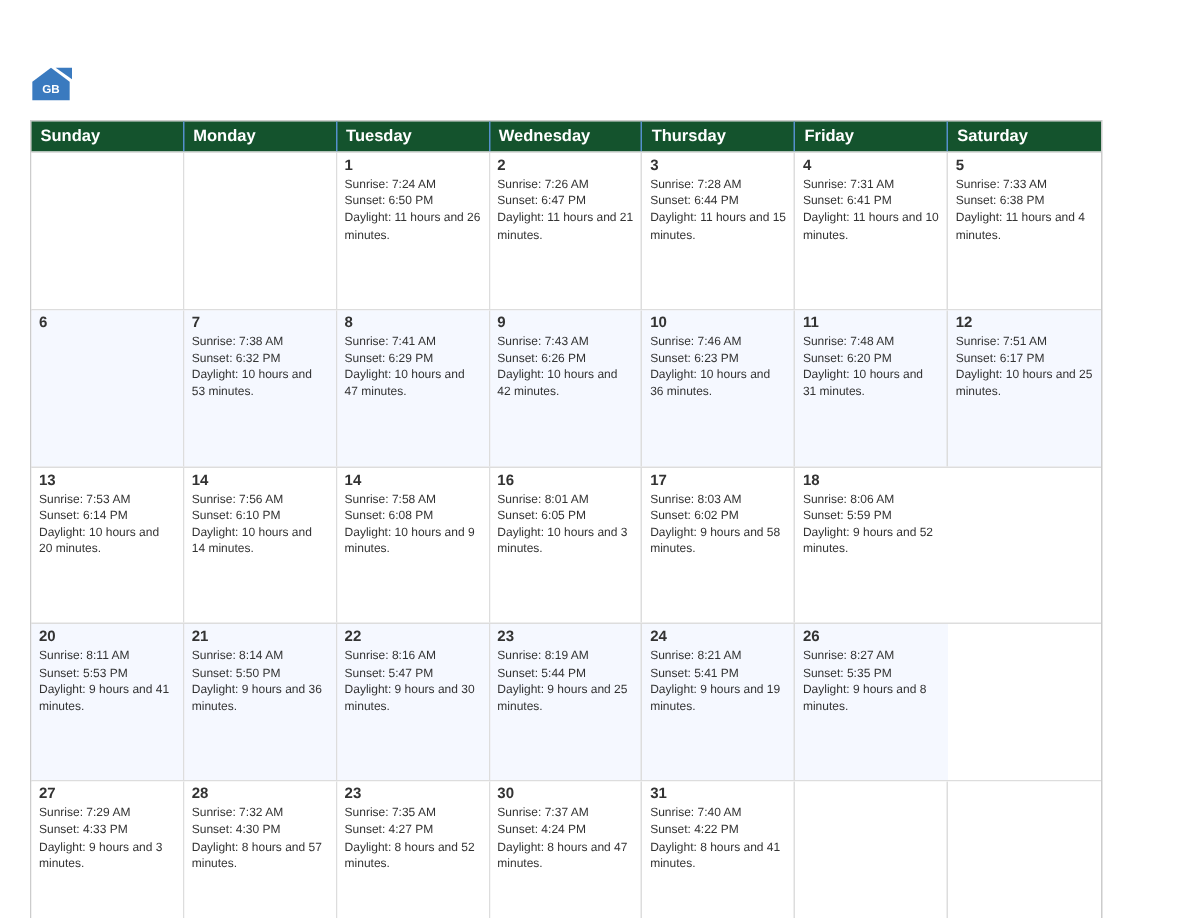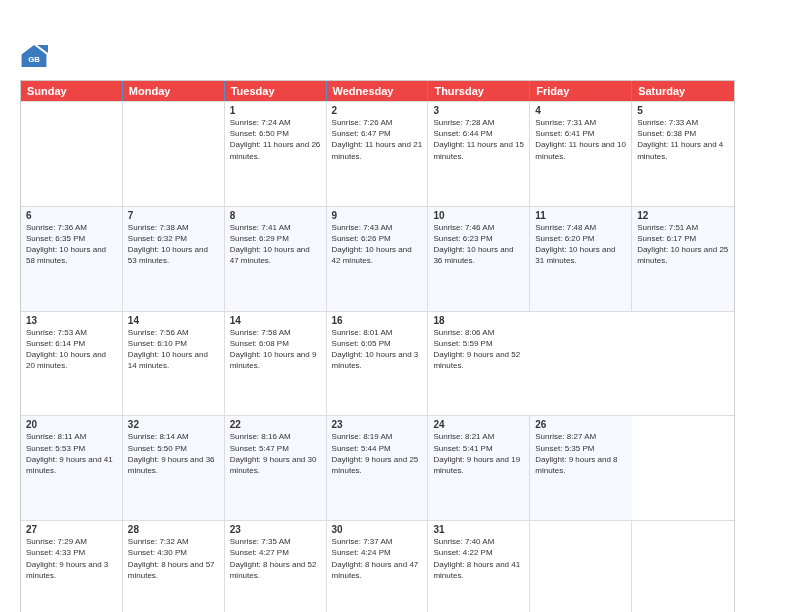--- a/index.html
+++ b/index.html
@@ -63,21 +63,21 @@
     }
     .calendar {
       flex: 1;
       display: flex;
       flex-direction: column;
       border: 1px solid #ccc;
     }
     .cal-header {
       display: grid;
       grid-template-columns: repeat(7, 1fr);
-      background: #ef4444;
+      background: #14532d;
     }
     .cal-header-cell {
       color: #fff;
       font-size: 11px;
       font-weight: bold;
       padding: 4px 6px;
       border-right: 1px solid #5590cc;
     }
     .cal-header-cell:last-child { border-right: none; }
     .cal-body {
@@ -173,21 +173,20 @@
             <div class="cell-info">Sunrise: 7:31 AM<br>Sunset: 6:41 PM<br>Daylight: 11 hours and 10 minutes.</div>
           </div>
           <div class="cal-cell">
             <span class="cell-day">5</span>
             <div class="cell-info">Sunrise: 7:33 AM<br>Sunset: 6:38 PM<br>Daylight: 11 hours and 4 minutes.</div>
           </div>
         </div>
         <div class="cal-row">
           <div class="cal-cell alt-row">
             <span class="cell-day">6</span>
-            <div class="cell-info">Sunrise: 7:36 AM<br>Sunset: 6:35 PM<br>Daylight: 10 hours and 58 minutes.</div>
           </div>
           <div class="cal-cell alt-row">
             <span class="cell-day">7</span>
             <div class="cell-info">Sunrise: 7:38 AM<br>Sunset: 6:32 PM<br>Daylight: 10 hours and 53 minutes.</div>
           </div>
           <div class="cal-cell alt-row">
             <span class="cell-day">8</span>
             <div class="cell-info">Sunrise: 7:41 AM<br>Sunset: 6:29 PM<br>Daylight: 10 hours and 47 minutes.</div>
           </div>
           <div class="cal-cell alt-row">
@@ -218,31 +217,35 @@
           </div>
           <div class="cal-cell">
             <span class="cell-day">14</span>
             <div class="cell-info">Sunrise: 7:58 AM<br>Sunset: 6:08 PM<br>Daylight: 10 hours and 9 minutes.</div>
           </div>
           <div class="cal-cell">
             <span class="cell-day">16</span>
             <div class="cell-info">Sunrise: 8:01 AM<br>Sunset: 6:05 PM<br>Daylight: 10 hours and 3 minutes.</div>
           </div>
           <div class="cal-cell">
+            <span class="cell-day">17</span>
+            <div class="cell-info">Sunrise: 8:03 AM<br>Sunset: 6:02 PM<br>Daylight: 9 hours and 58 minutes.</div>
+          </div>
+          <div class="cal-cell">
             <span class="cell-day">18</span>
             <div class="cell-info">Sunrise: 8:06 AM<br>Sunset: 5:59 PM<br>Daylight: 9 hours and 52 minutes.</div>
           </div>
         </div>
         <div class="cal-row">
           <div class="cal-cell alt-row">
             <span class="cell-day">20</span>
             <div class="cell-info">Sunrise: 8:11 AM<br>Sunset: 5:53 PM<br>Daylight: 9 hours and 41 minutes.</div>
           </div>
           <div class="cal-cell alt-row">
-            <span class="cell-day">32</span>
+            <span class="cell-day">21</span>
             <div class="cell-info">Sunrise: 8:14 AM<br>Sunset: 5:50 PM<br>Daylight: 9 hours and 36 minutes.</div>
           </div>
           <div class="cal-cell alt-row">
             <span class="cell-day">22</span>
             <div class="cell-info">Sunrise: 8:16 AM<br>Sunset: 5:47 PM<br>Daylight: 9 hours and 30 minutes.</div>
           </div>
           <div class="cal-cell alt-row">
             <span class="cell-day">23</span>
             <div class="cell-info">Sunrise: 8:19 AM<br>Sunset: 5:44 PM<br>Daylight: 9 hours and 25 minutes.</div>
           </div>

